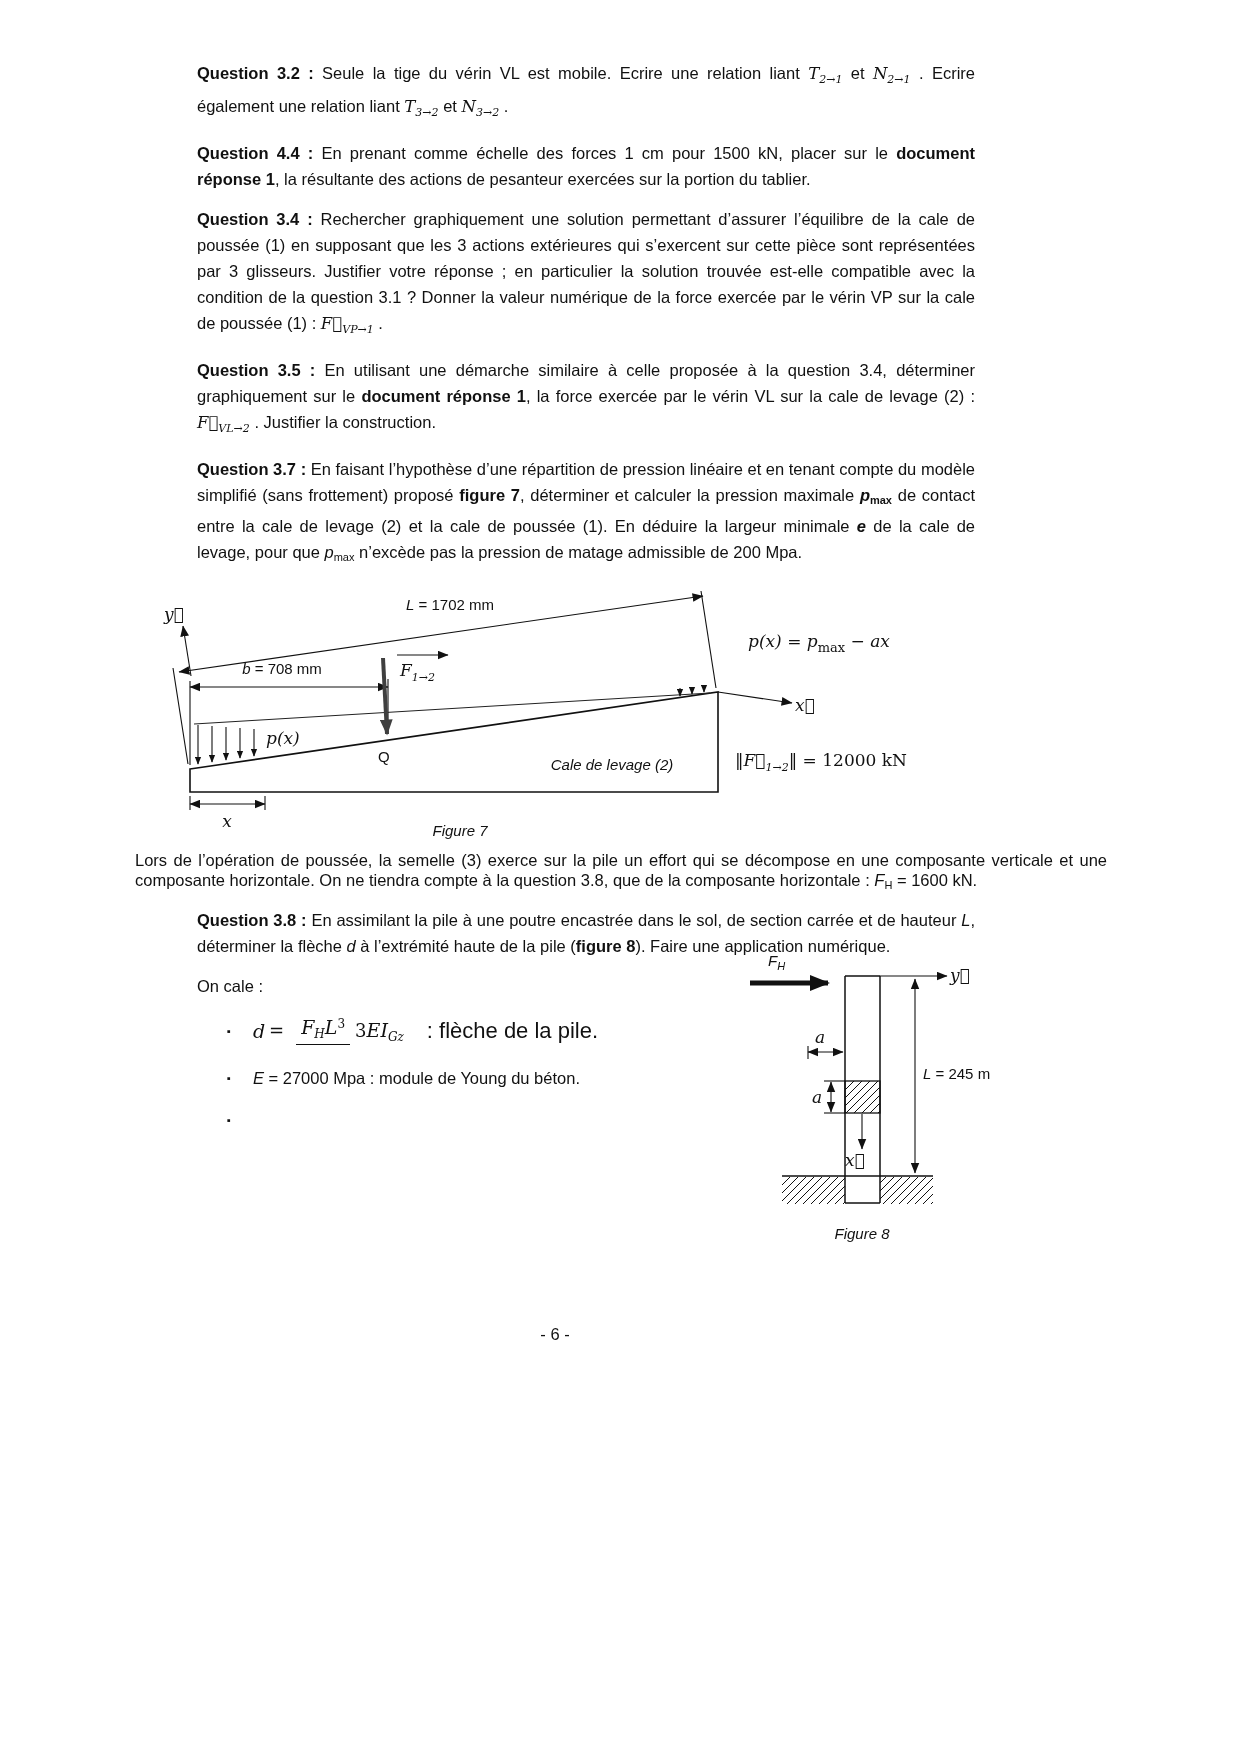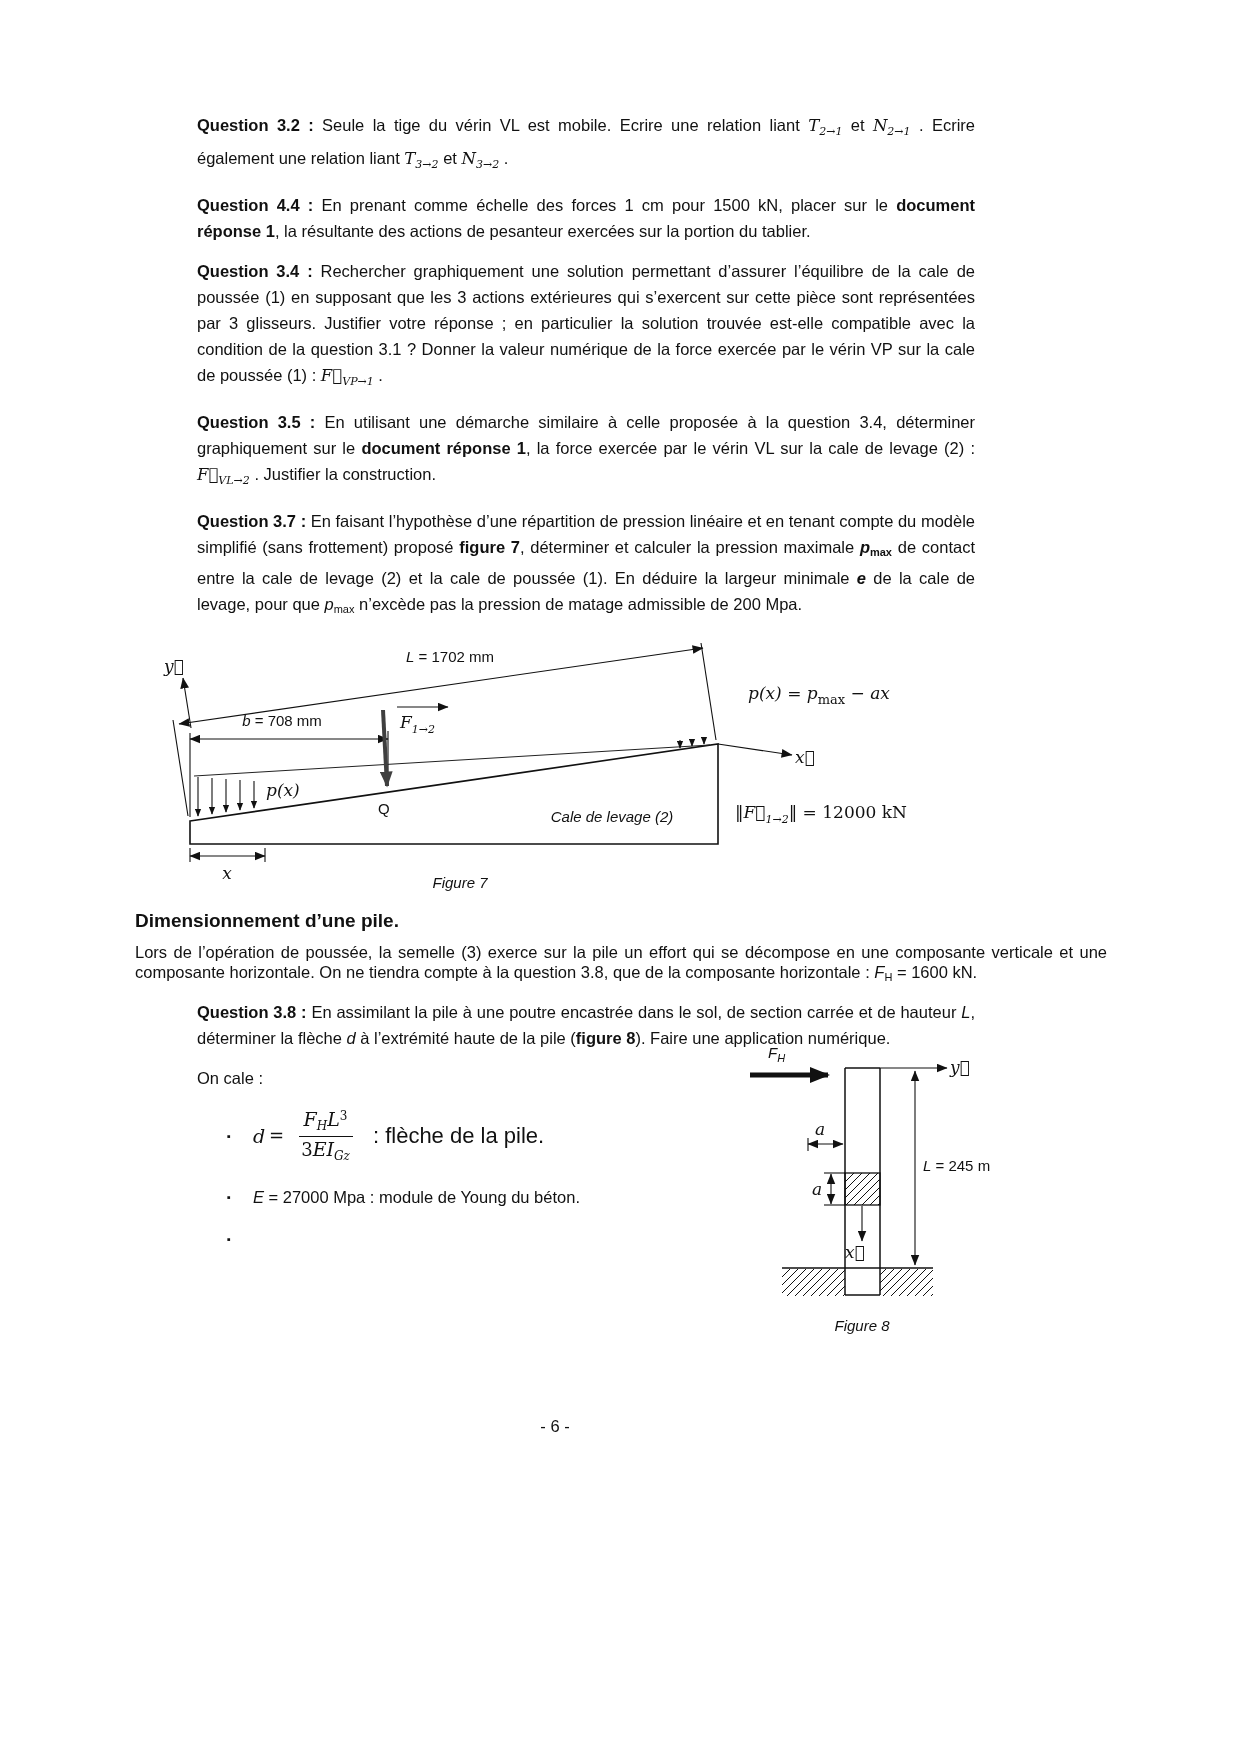--- a/index.html
+++ b/index.html
@@ -1,18 +1,18 @@
 <!DOCTYPE html>
 <html><head>
 <meta charset="utf-8">
 <style>
   *{margin:0;padding:0;box-sizing:border-box}
   html,body{background:#fff}
   body{width:1240px;height:1754px;font-family:"Liberation Sans",sans-serif;font-size:16.5px;color:#111}
-  .page{position:relative;width:1240px;height:1754px;overflow:hidden;padding-top:112px;background:#fff}
+  .page{position:relative;width:1240px;height:1754px;overflow:hidden;padding-top:60px;background:#fff}
 
   p.q{margin:0 0 14px 197px;width:778px;text-align:justify;line-height:26px}
   p.body-par{margin:8px 8px 12px 135px;width:972px;text-align:justify;line-height:20px}
   h2.section-heading{margin:16px 0 10px 135px;font-size:19px;font-weight:700}
 
   
   .seg-b{font-weight:700}
   .seg-i{font-style:italic}
   .seg-bi{font-weight:700;font-style:italic}
   .seg-sub{font-size:11px;vertical-align:-3px}
@@ -27,21 +27,21 @@
   ul.given-list{list-style:none;margin-top:18px;width:500px}
   li.bullet-item{display:flex;gap:22px;margin:0 0 16px 30px;line-height:26px}
   li.formula-item{align-items:center;margin-bottom:20px}
   .bullet{flex:none;font-size:11px;line-height:26px}
 
   .formula{display:inline-flex;align-items:center}
   .mv{font-family:"DejaVu Serif",serif;font-style:italic;font-size:19px}
   .mo{font-family:"DejaVu Serif",serif;font-size:18px;margin:0 4px}
   .msub{font-family:"DejaVu Serif",serif;font-style:italic;font-size:12px;vertical-align:-4px}
   .msup{font-family:"DejaVu Serif",serif;font-size:12px;vertical-align:6px}
-  .frac{display:inline-flex;flex-direction:column;align-items:center;vertical-align:middle;margin:0 8px;font-family:"DejaVu Serif",serif;font-size:18px}
+  .frac{display:inline-flex;flex-direction:row;align-items:center;vertical-align:middle;margin:0 8px;font-family:"DejaVu Serif",serif;font-size:18px}
   .frac .num{border-bottom:1.4px solid #111;padding:0 5px 2px;line-height:1.15}
   .frac .den{padding:2px 5px 0;line-height:1.15}
   .formula .tail{margin-left:10px;font-family:"Liberation Sans",sans-serif;font-size:22px}
 
   .figure8-wrap{position:absolute;left:523px;top:-22px}
 
   .page-number{margin:36px 0 0 135px;width:840px;text-align:center;line-height:26px}
 
   
   svg{display:block}
@@ -124,21 +124,20 @@
       <line class="thin" x1="40" y1="220" x2="115" y2="220" marker-start="url(#mAs)" marker-end="url(#mA)"></line>
       <text class="t-serif" x="77" y="243" text-anchor="middle">x</text>
 
       <text class="t-serif" x="598" y="63" font-size="19"><tspan>p(x) = p</tspan><tspan class="t-sub2" dy="5">max</tspan><tspan dy="-5"> − ax</tspan></text>
       <text class="t-serif-up" x="585" y="182" font-size="19"><tspan>‖</tspan><tspan class="t-it">F⃗</tspan><tspan class="t-sub t-it" dy="5">1→2</tspan><tspan dy="-5">‖ = 12000 kN</tspan></text>
 
       <text class="t-sans t-it" x="310" y="252" text-anchor="middle">Figure 7</text>
     </svg>
   </div>
 
-  <h2 class="section-heading">Dimensionnement d’une pile.</h2>
   <p class="body-par"><span class="seg">Lors de l’opération de poussée, la semelle (3) exerce sur la pile un effort qui se décompose en une composante verticale et une composante horizontale. On ne tiendra compte à la question 3.8, que de la composante horizontale : </span><span class="seg seg-i">F</span><span class="seg seg-sub">H</span><span class="seg"> = 1600 kN.</span></p>
   <p class="q"><span class="seg seg-b">Question 3.8 : </span><span class="seg">En assimilant la pile à une poutre encastrée dans le sol, de section carrée et de hauteur </span><span class="seg seg-i">L</span><span class="seg">, déterminer la flèche </span><span class="seg seg-i">d</span><span class="seg"> à l’extrémité haute de la pile (</span><span class="seg seg-b">figure 8</span><span class="seg">). Faire une application numérique.</span></p>
 
   <div class="bottom-section">
     <p class="on-donne">On cale :</p>
 
     <ul class="given-list">
       <li class="bullet-item formula-item">
         <span class="bullet">▪</span>
         <span class="formula">

